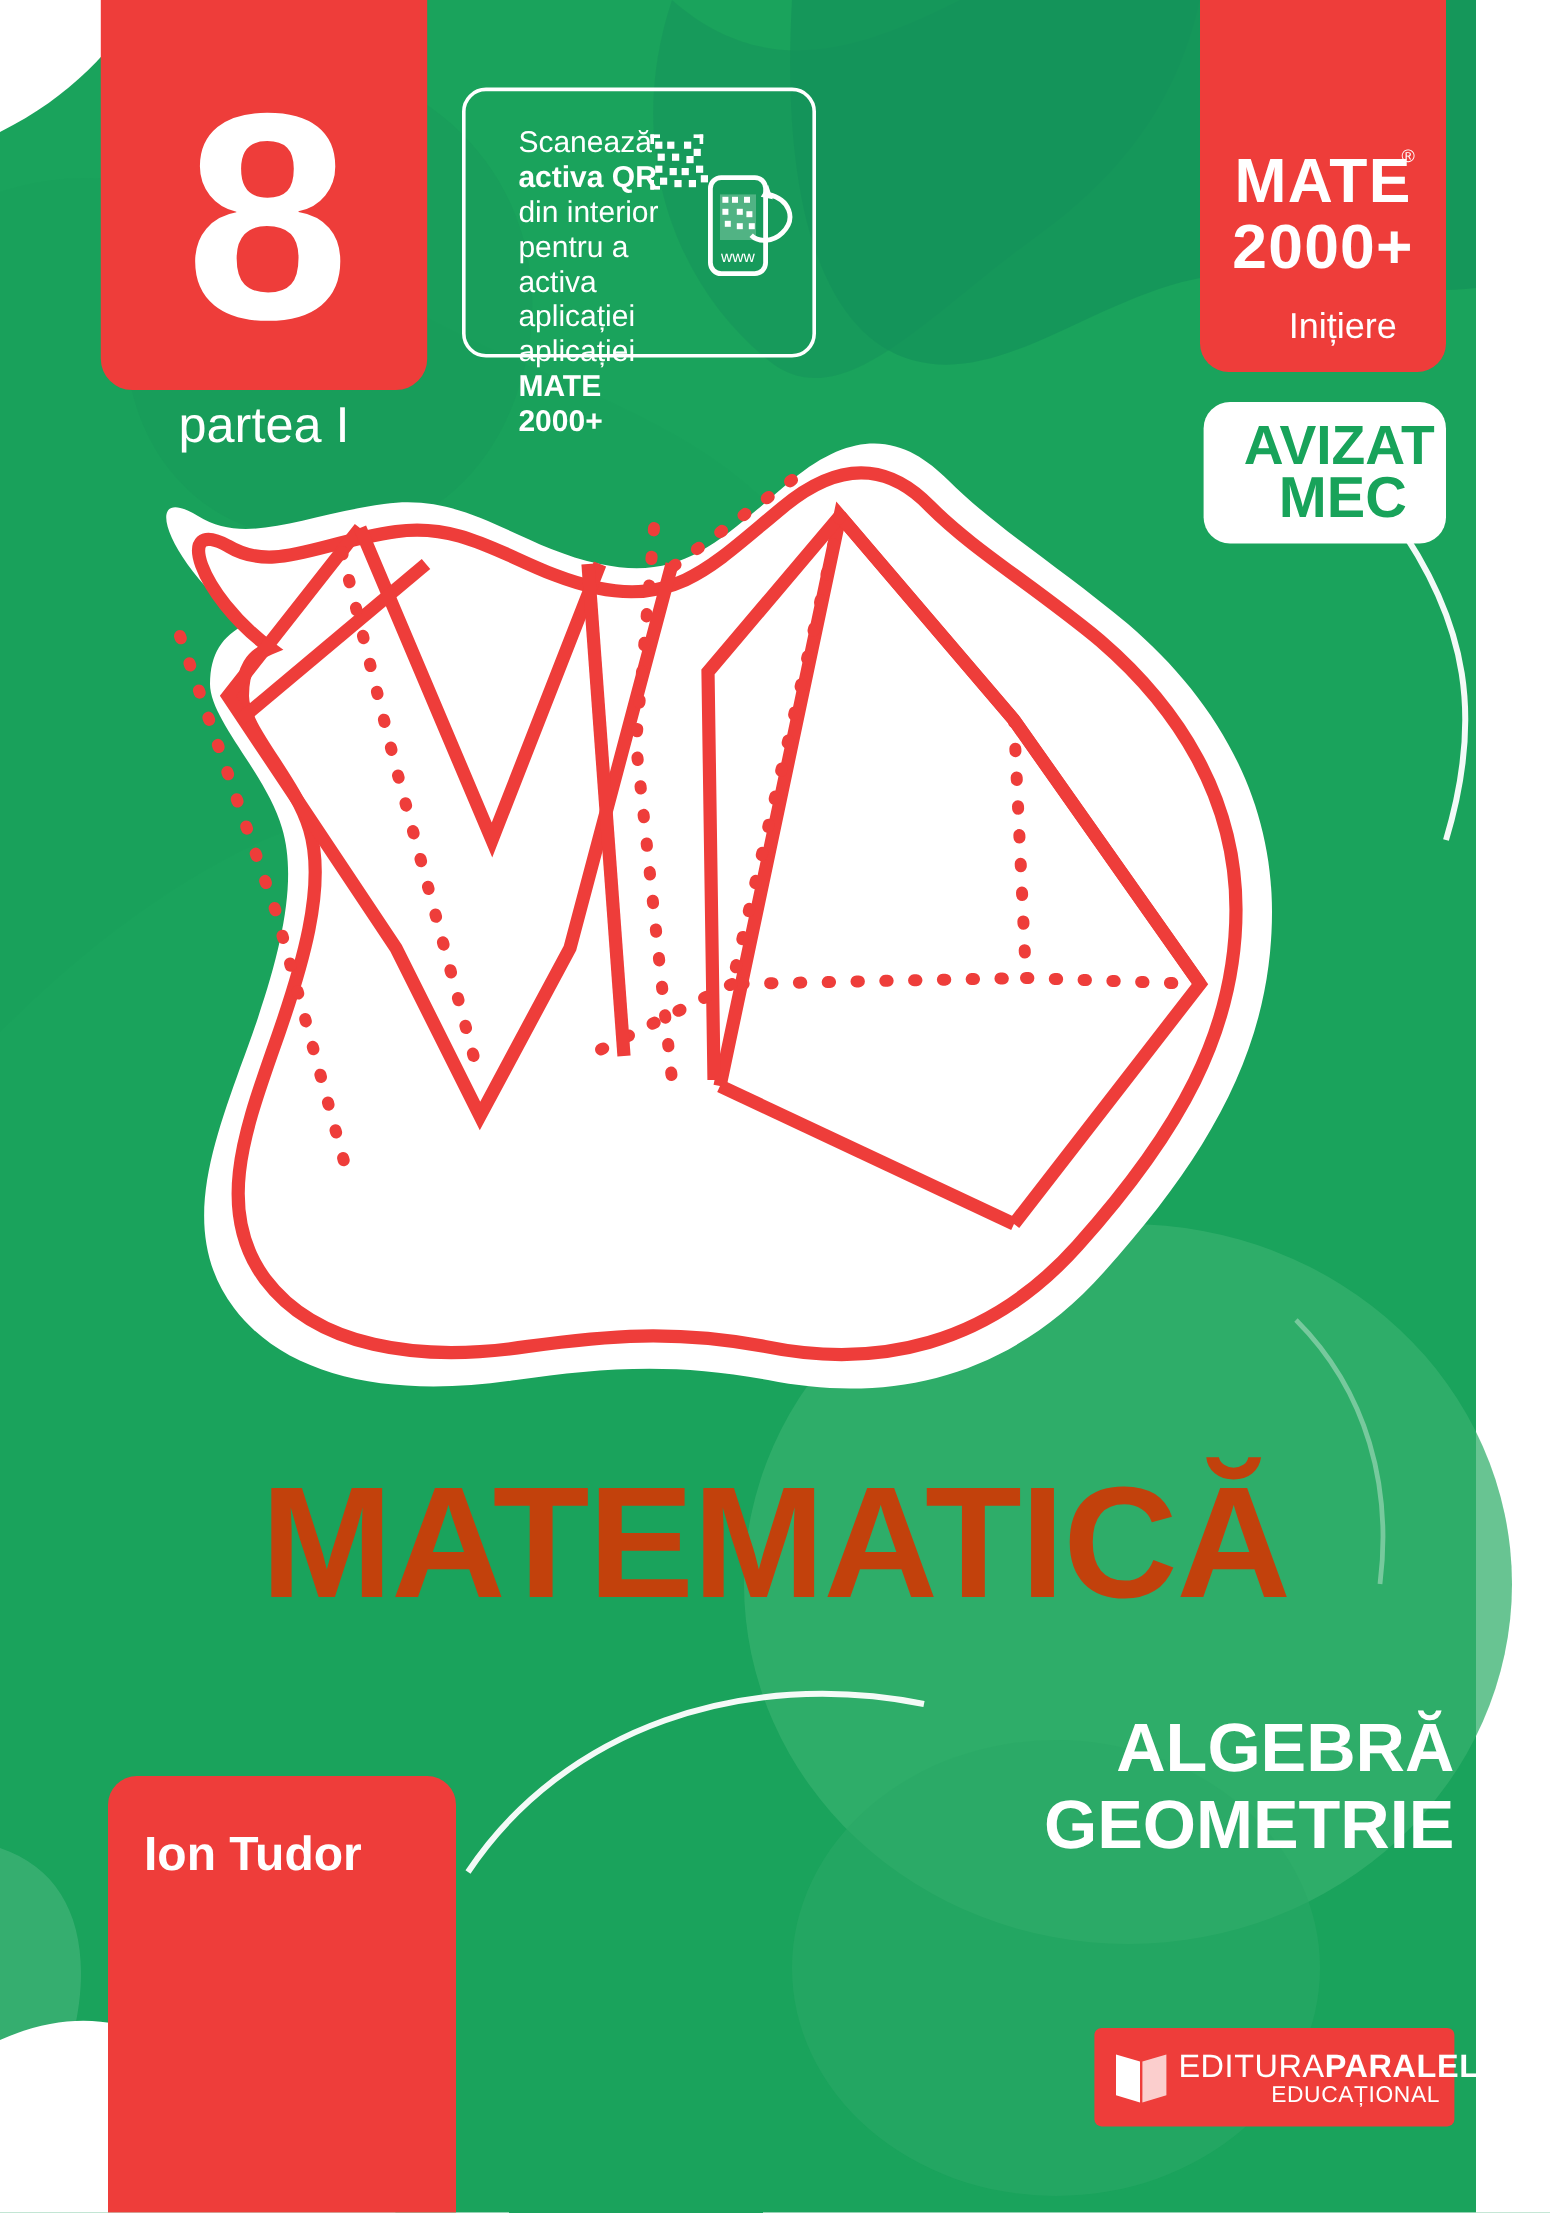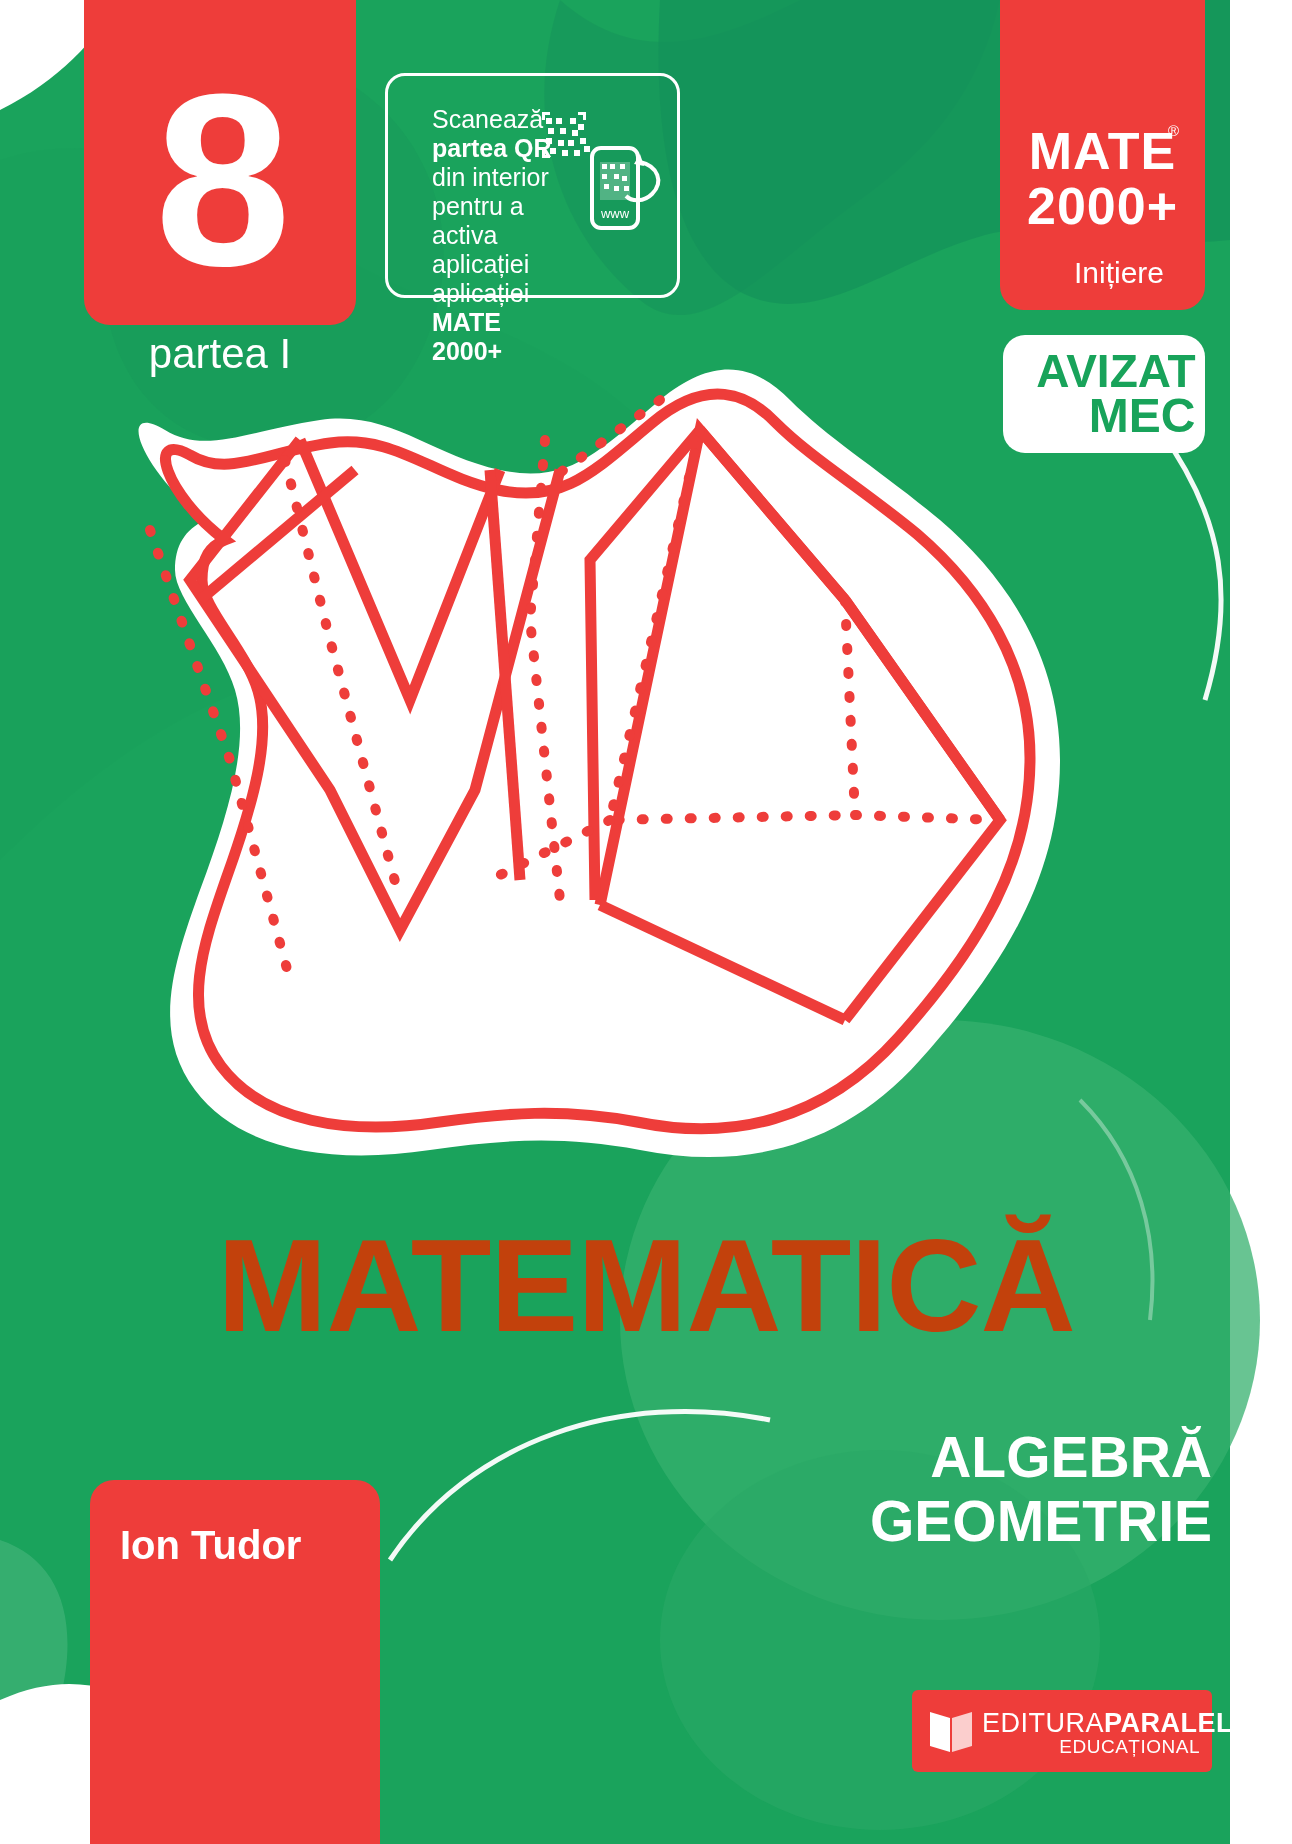--- a/index.html
+++ b/index.html
@@ -163,21 +163,21 @@
     top: 350px;
     width: 226px;
     text-align: center;
     color: #18a35a;
     font-size: 46px;
     line-height: 42px;
     font-weight: bold;
   }
   .avizat-l2 {
     position: absolute;
-    left: 1047px;
+    left: 1024px;
     top: 390px;
     width: 190px;
     text-align: center;
     color: #18a35a;
     font-size: 48px;
     line-height: 52px;
     font-weight: bold;
   }
 
   
@@ -348,21 +348,21 @@
     </g>
   </svg>
 
   <div class="grade-badge"></div>
   <div class="grade-number">8</div>
   <div class="grade-part">partea I</div>
 
   <div class="qr-box"></div>
   <div class="qr-text">
     <span>Scanează</span><br>
-    <b>partea QR</b><br>
+    <b>activa QR</b><br>
     <span>din interior</span><br>
     <span>pentru a</span><br>
     <span>activa</span><br>
     <span>aplicației</span><br>
     <span>aplicației</span><br>
     <b>MATE 2000+</b>
   </div>
   <svg class="qr-art" viewBox="0 0 130 165">
     <g fill="#ffffff">
 

